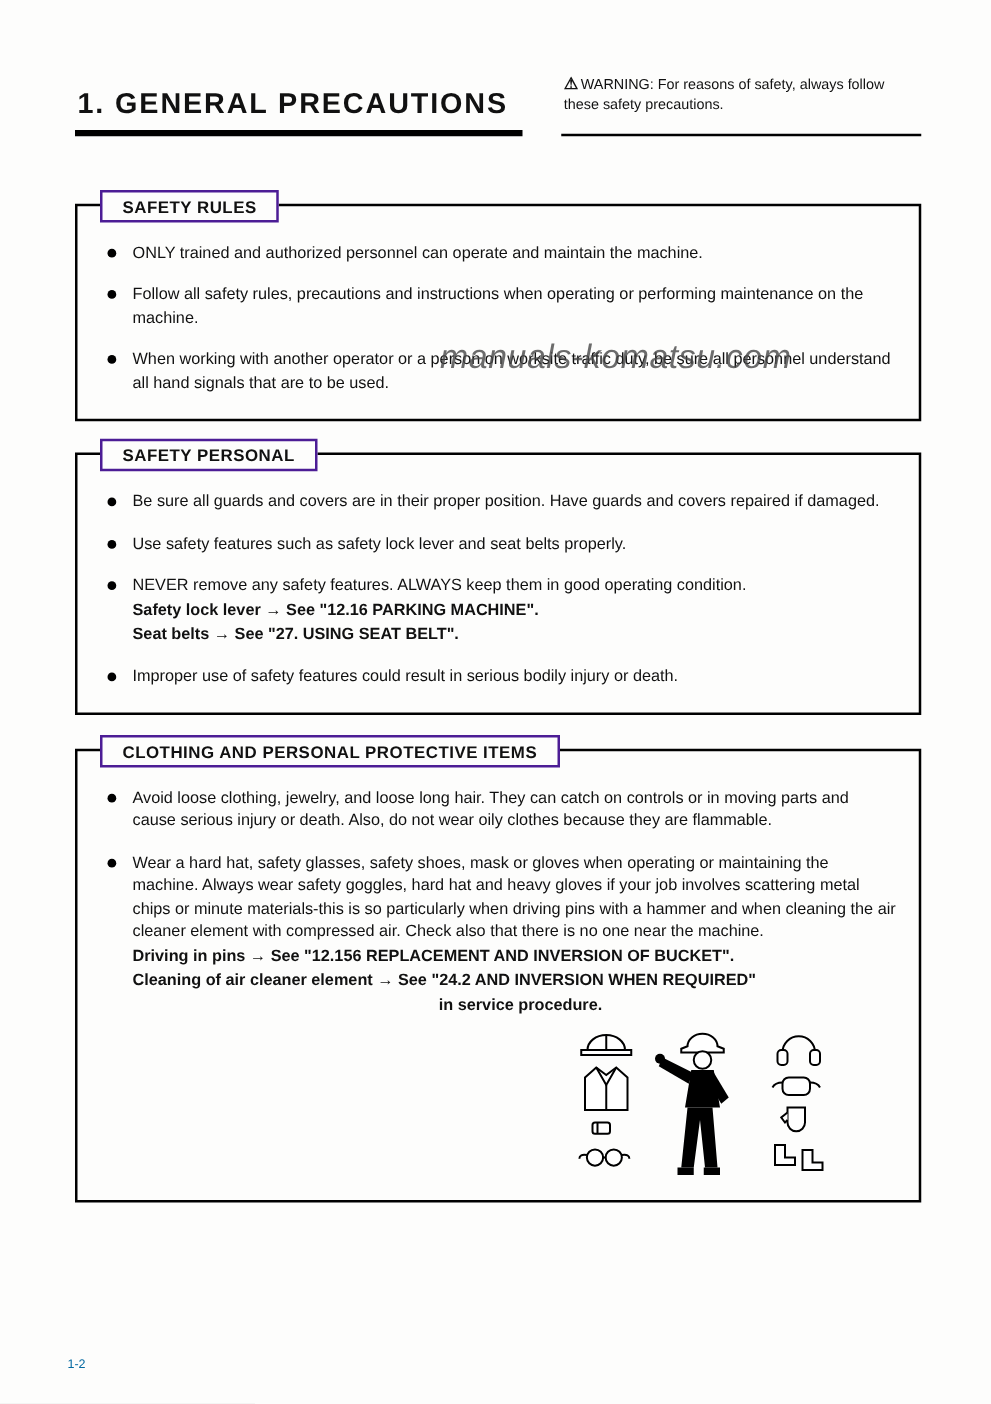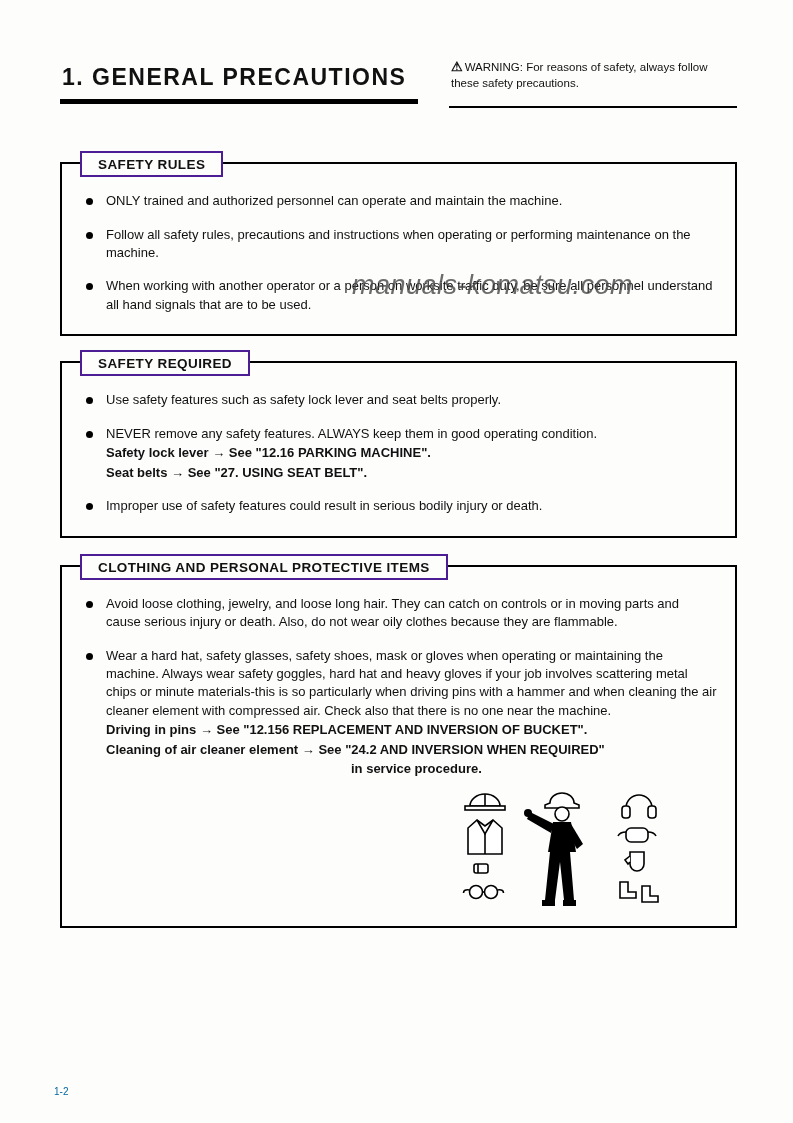--- a/index.html
+++ b/index.html
@@ -12,21 +12,21 @@
     margin: 0 auto;
     background: #fdfdfc;
     color: #111;
     overflow: hidden;
   }
 
   
   .header-row {
     display: flex;
     justify-content: space-between;
-    align-items: center;
+    align-items: flex-end;
     padding: 56px 56px 0 60px;
   }
   .page-title {
     font-size: 23px;
     font-weight: bold;
     letter-spacing: 1.5px;
     margin: 0;
     padding: 4px 4px 8px 2px;
     border-bottom: 5px solid #000;
     width: 358px;
@@ -147,22 +147,26 @@
       <span class="dot"></span>
       <div class="bullet-body"><span>Follow all safety rules, precautions and instructions when operating or performing maintenance on the machine.</span></div>
     </div>
     <div class="bullet">
       <span class="dot"></span>
       <div class="bullet-body"><span>When working with another operator or a person on worksite traffic duty, be sure all personnel understand all hand signals that are to be used.</span></div>
     </div>
   </section>
 
   <section class="section section-2">
-    <div class="section-tab">SAFETY REQUIRED</div>
-
+    <div class="section-tab">SAFETY PERSONAL</div>
+
+    <div class="bullet">
+      <span class="dot"></span>
+      <div class="bullet-body"><span>Be sure all guards and covers are in their proper position.  Have guards and covers repaired if damaged.</span></div>
+    </div>
     <div class="bullet">
       <span class="dot"></span>
       <div class="bullet-body"><span>Use safety features such as safety lock lever and seat belts properly.</span></div>
     </div>
     <div class="bullet">
       <span class="dot"></span>
       <div class="bullet-body">
         <span>NEVER remove any safety features.  ALWAYS keep them in good operating condition.</span>
         <div class="ref-line">Safety lock lever → See "12.16 PARKING MACHINE".</div>
         <div class="ref-line">Seat belts → See "27. USING SEAT BELT".</div>

